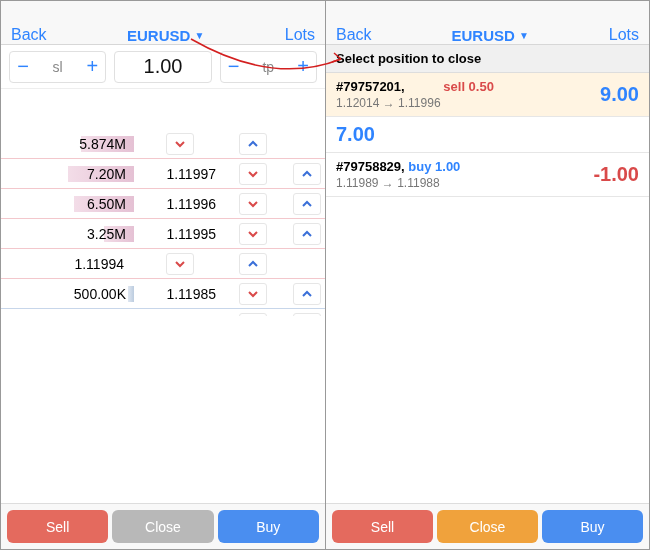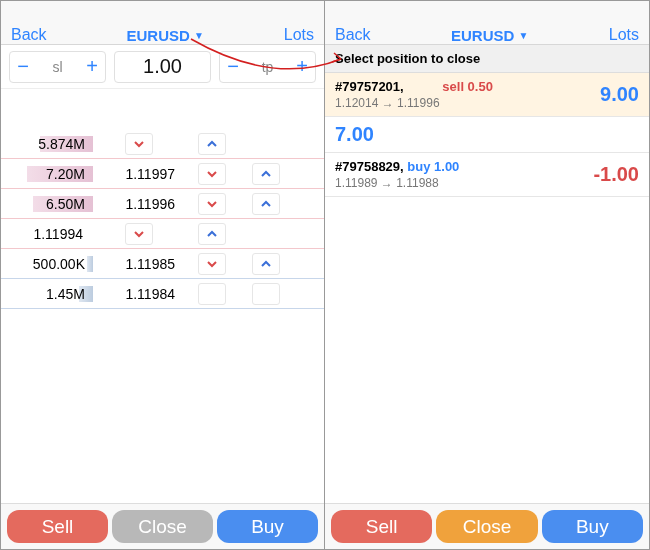--- a/index.html
+++ b/index.html
@@ -10,35 +10,35 @@
   .topbar { height: 44px; display: flex; align-items: flex-end; justify-content: space-between; padding: 0 10px; border-bottom: 1px solid #d7d7d7; background: #f8f8f8; }
   .topbar .title { color: #2f84ff; font-weight: 700; font-size: 15px; display: flex; align-items: center; gap: 4px; }
   .topbar .title .tri { font-size: 10px; }
   .topbar a { color: #2f84ff; font-size: 16px; text-decoration: none; }
   .controls { height: 44px; display: flex; align-items: center; padding: 6px 8px; gap: 8px; border-bottom: 1px solid #eee; }
   .stepper { flex: 1; height: 32px; border: 1px solid #e0e0e0; border-radius: 4px; display: flex; align-items: center; overflow: hidden; background: #fff; }
   .stepper .btn { width: 26px; height: 100%; display: flex; align-items: center; justify-content: center; color: #2f84ff; font-size: 20px; cursor: pointer; }
   .stepper .mid { flex: 1; text-align: center; font-size: 14px; color: #888; }
   .stepper.center .mid { color: #111; font-size: 20px; }
   .depth { flex: 1; overflow: hidden; }
-  .row { display: grid; grid-template-columns: 92px 92px 54px 54px; align-items: center; height: 30px; border-bottom: 1px solid #f3c7cc; font-size: 14px; }
+  .row { display: grid; grid-template-columns: 92px 92px 54px 54px; align-items: center; height: 30px; border-bottom: 1px solid #f3c7cc; font-size: 14px; padding-left: 41px; }
   .row.bid { border-bottom-color: #c7d6ea; }
   .row .vol { position: relative; text-align: right; padding-right: 8px; }
   .row .vol .bar { position: absolute; right: 0; top: 0; bottom: 0; z-index: 0; }
   .row .vol .txt { position: relative; z-index: 1; }
   .row.ask .vol .bar { background: linear-gradient(to left,#e5c1d4,#f3dde8); }
   .row.bid .vol .bar { background: linear-gradient(to left,#bcccdf,#dfe7f1); }
   .row .price { text-align: right; padding-right: 10px; }
   .row .btncell { display: flex; align-items: center; justify-content: center; }
   .chev { width: 28px; height: 22px; border: 1px solid #e6e6e6; border-radius: 3px; display: flex; align-items: center; justify-content: center; cursor: pointer; }
   .chev svg { width: 10px; height: 10px; }
   .chev.down svg { stroke: #d94a4a; }
   .chev.up svg { stroke: #3a6fd8; }
   .bottombar { height: 46px; display: flex; padding: 6px; gap: 4px; border-top: 1px solid #ddd; background: #f8f8f8; }
-  .bottombar .b { flex: 1; display: flex; align-items: center; justify-content: center; color: #fff; font-size: 19px; border-radius: 12px; cursor: pointer; }
+  .bottombar .b { flex: 1; display: flex; align-items: center; justify-content: center; color: #fff; font-size: 14px; border-radius: 6px; cursor: pointer; }
   .b.sell { background: #e46a5e; }
   .b.close-g { background: #b8b8b8; }
   .b.close-o { background: #f0a23c; }
   .b.buy { background: #4a8ef0; }
   .select-hdr { background: #f0f0f0; padding: 6px 10px; font-size: 13px; font-weight: 700; border-bottom: 1px solid #ddd; }
   .poslist { flex: 1; }
   .pos { display: flex; justify-content: space-between; align-items: center; padding: 6px 10px; border-bottom: 1px solid #e6e6e6; }
   .pos.sel { background: #fff4e2; }
   .pos .l1 { font-size: 13px; font-weight: 700; }
   .pos .l1 .side-sell { color: #d94a4a; margin-left: 35px; }
@@ -138,20 +138,41 @@
         </div>
     <div class="btncell">
           <div class="chev up">
             <svg viewBox="0 0 10 10" fill="none" stroke-width="2">
               <path d="M1 7 L5 3 L9 7"></path>
             </svg>
           </div>
         </div>
   </div>
       <div class="row ask">
+    <div class="vol">
+      <div class="bar" style="width:33%"></div>
+      <span class="txt">3.25M</span>
+    </div>
+    <div class="price">1.11995</div>
+    <div class="btncell">
+          <div class="chev down">
+            <svg viewBox="0 0 10 10" fill="none" stroke-width="2">
+              <path d="M1 3 L5 7 L9 3"></path>
+            </svg>
+          </div>
+        </div>
+    <div class="btncell">
+          <div class="chev up">
+            <svg viewBox="0 0 10 10" fill="none" stroke-width="2">
+              <path d="M1 7 L5 3 L9 7"></path>
+            </svg>
+          </div>
+        </div>
+  </div>
+      <div class="row ask">
     <div class="price">1.11994</div>
     <div class="btncell">
           <div class="chev down">
             <svg viewBox="0 0 10 10" fill="none" stroke-width="2">
               <path d="M1 3 L5 7 L9 3"></path>
             </svg>
           </div>
         </div>
     <div class="btncell">
           <div class="chev up">

